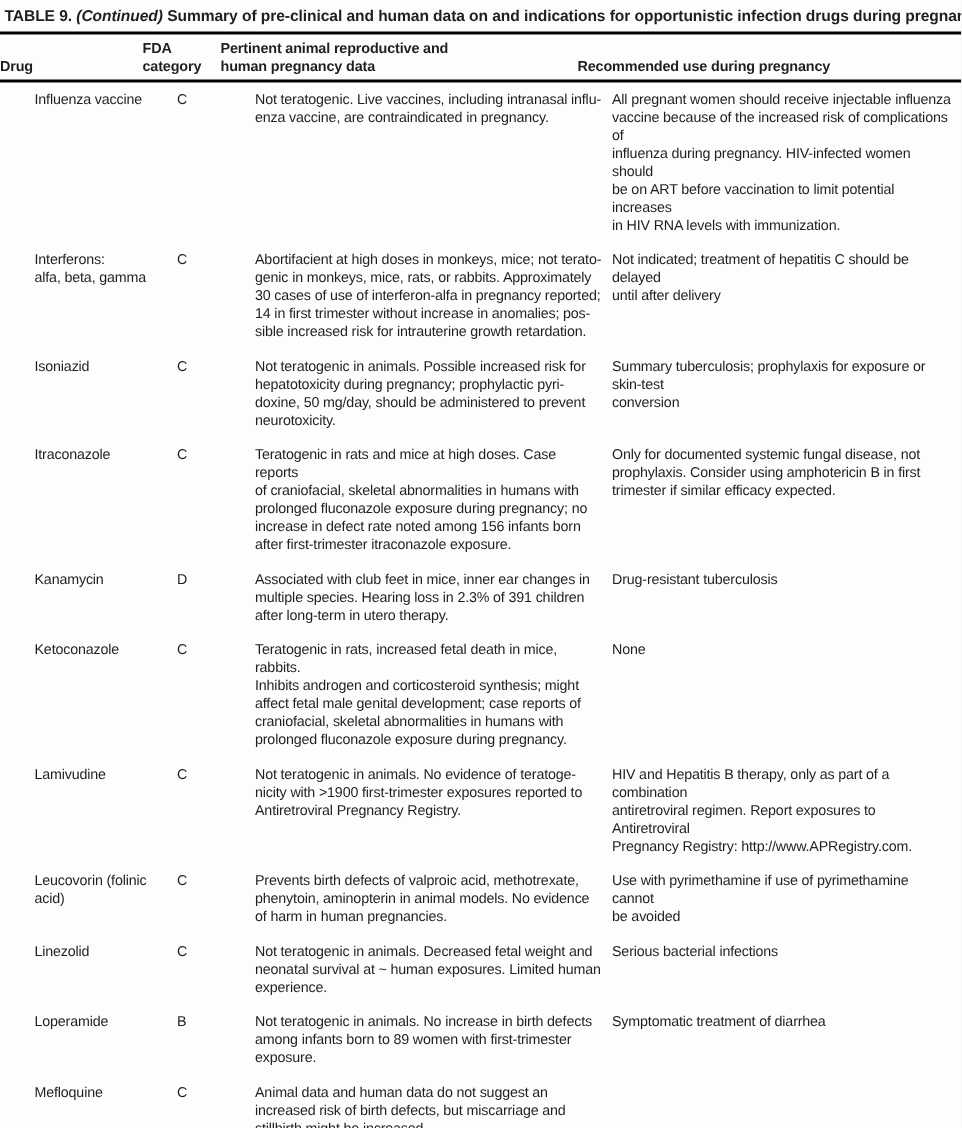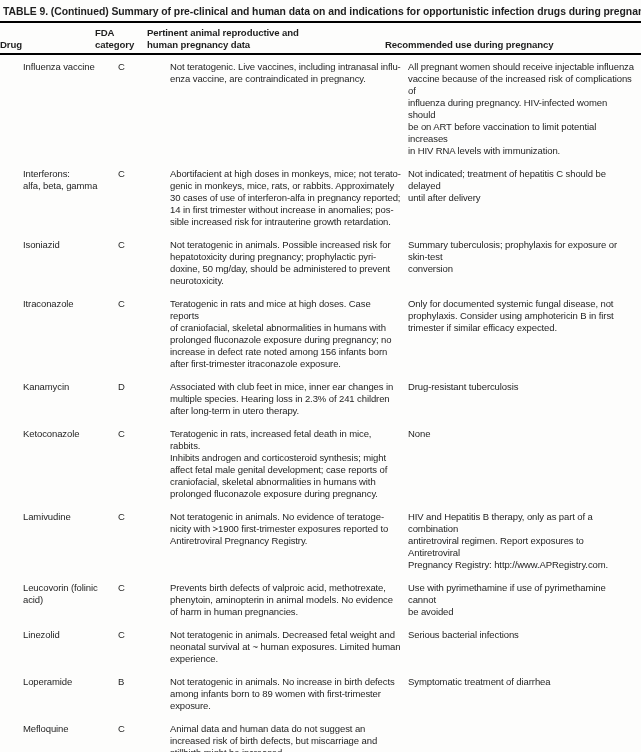--- a/index.html
+++ b/index.html
@@ -14,21 +14,21 @@
   }
   .title {
     font-weight: bold;
     font-size: 10.4px;
     line-height: 13px;
     white-space: nowrap;
     letter-spacing: -0.05px;
     padding: 3px 2px 3px 3px;
     border-bottom: 2px solid #000;
   }
-  .title .it { }
+  .title .it { font-style: italic; }
   .grid {
     display: grid;
     grid-template-columns: 95px 52px 238px 1fr;
     padding-left: 23px;
     padding-right: 3px;
   }
   .header-row {
     align-items: end;
     font-weight: bold;
     font-size: 9.6px;
@@ -112,21 +112,21 @@
 after first-trimester itraconazole exposure.</div>
       <div class="cell rec">Only for documented systemic fungal disease, not
 prophylaxis. Consider using amphotericin B in first
 trimester if similar efficacy expected.</div>
     </div>
 
     <div class="grid row">
       <div class="cell">Kanamycin</div>
       <div class="cell">D</div>
       <div class="cell">Associated with club feet in mice, inner ear changes in
-multiple species. Hearing loss in 2.3% of 241 children
+multiple species. Hearing loss in 2.3% of 391 children
 after long-term in utero therapy.</div>
       <div class="cell rec">Drug-resistant tuberculosis</div>
     </div>
 
     <div class="grid row">
       <div class="cell">Ketoconazole</div>
       <div class="cell">C</div>
       <div class="cell">Teratogenic in rats, increased fetal death in mice, rabbits.
 Inhibits androgen and corticosteroid synthesis; might
 affect fetal male genital development; case reports of

